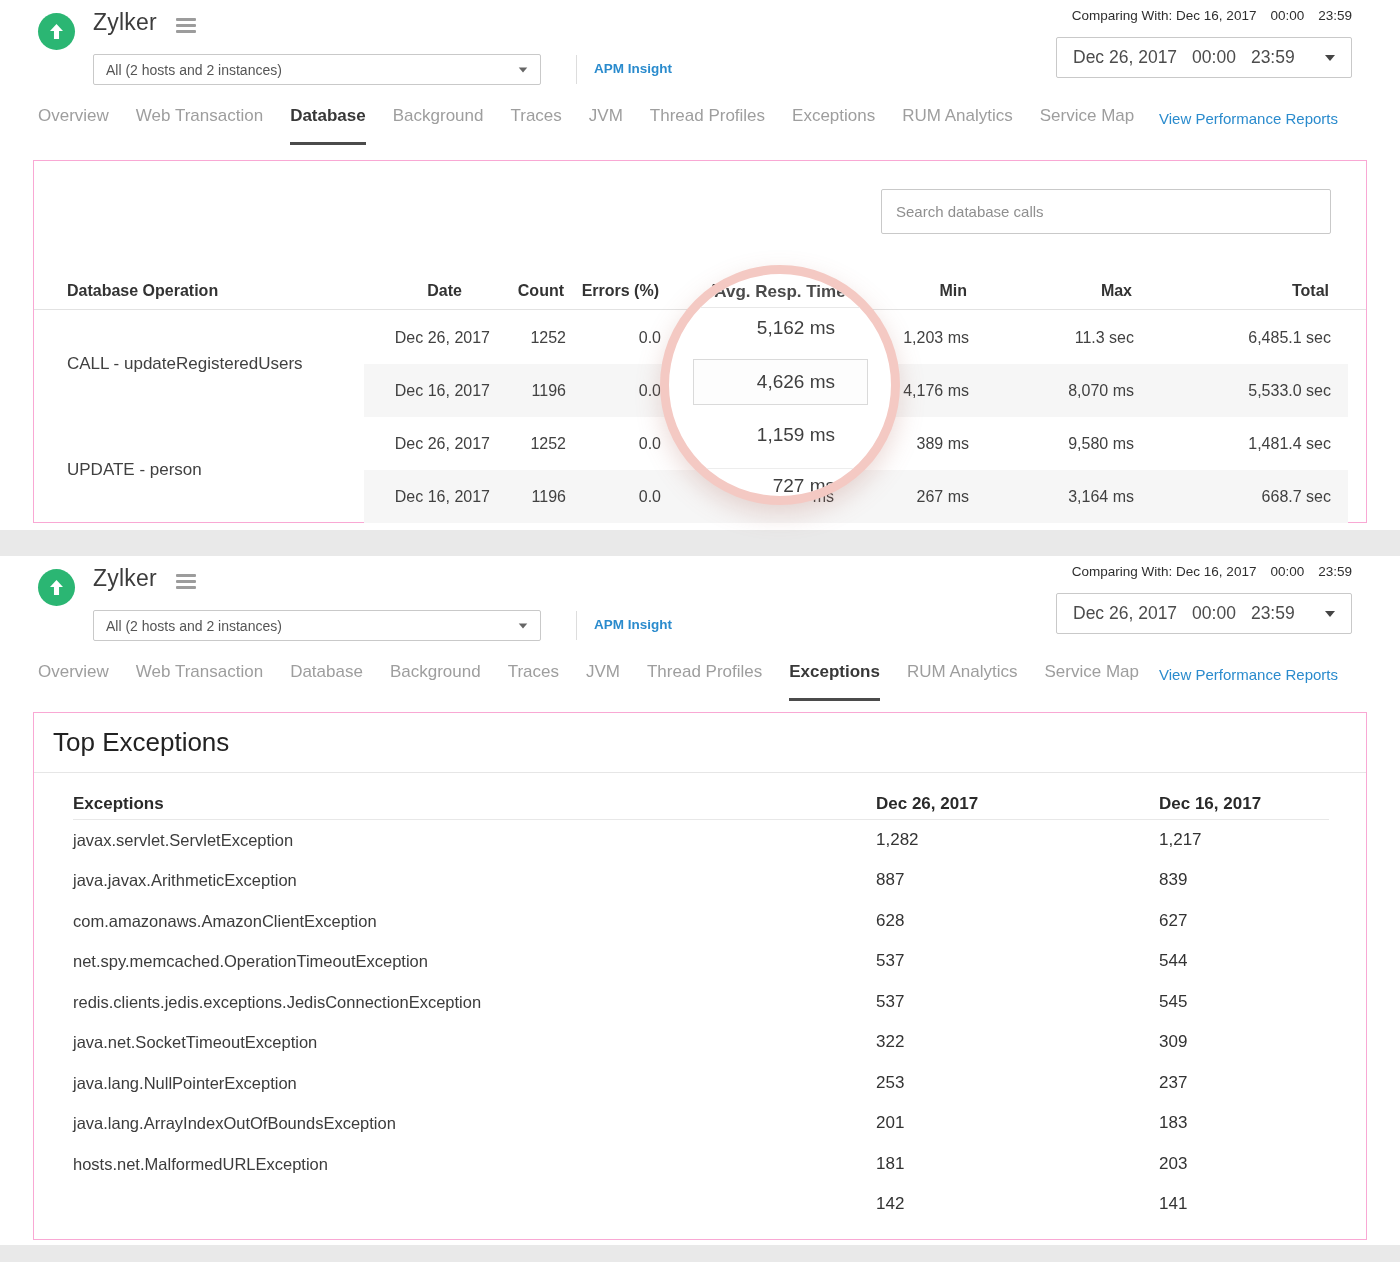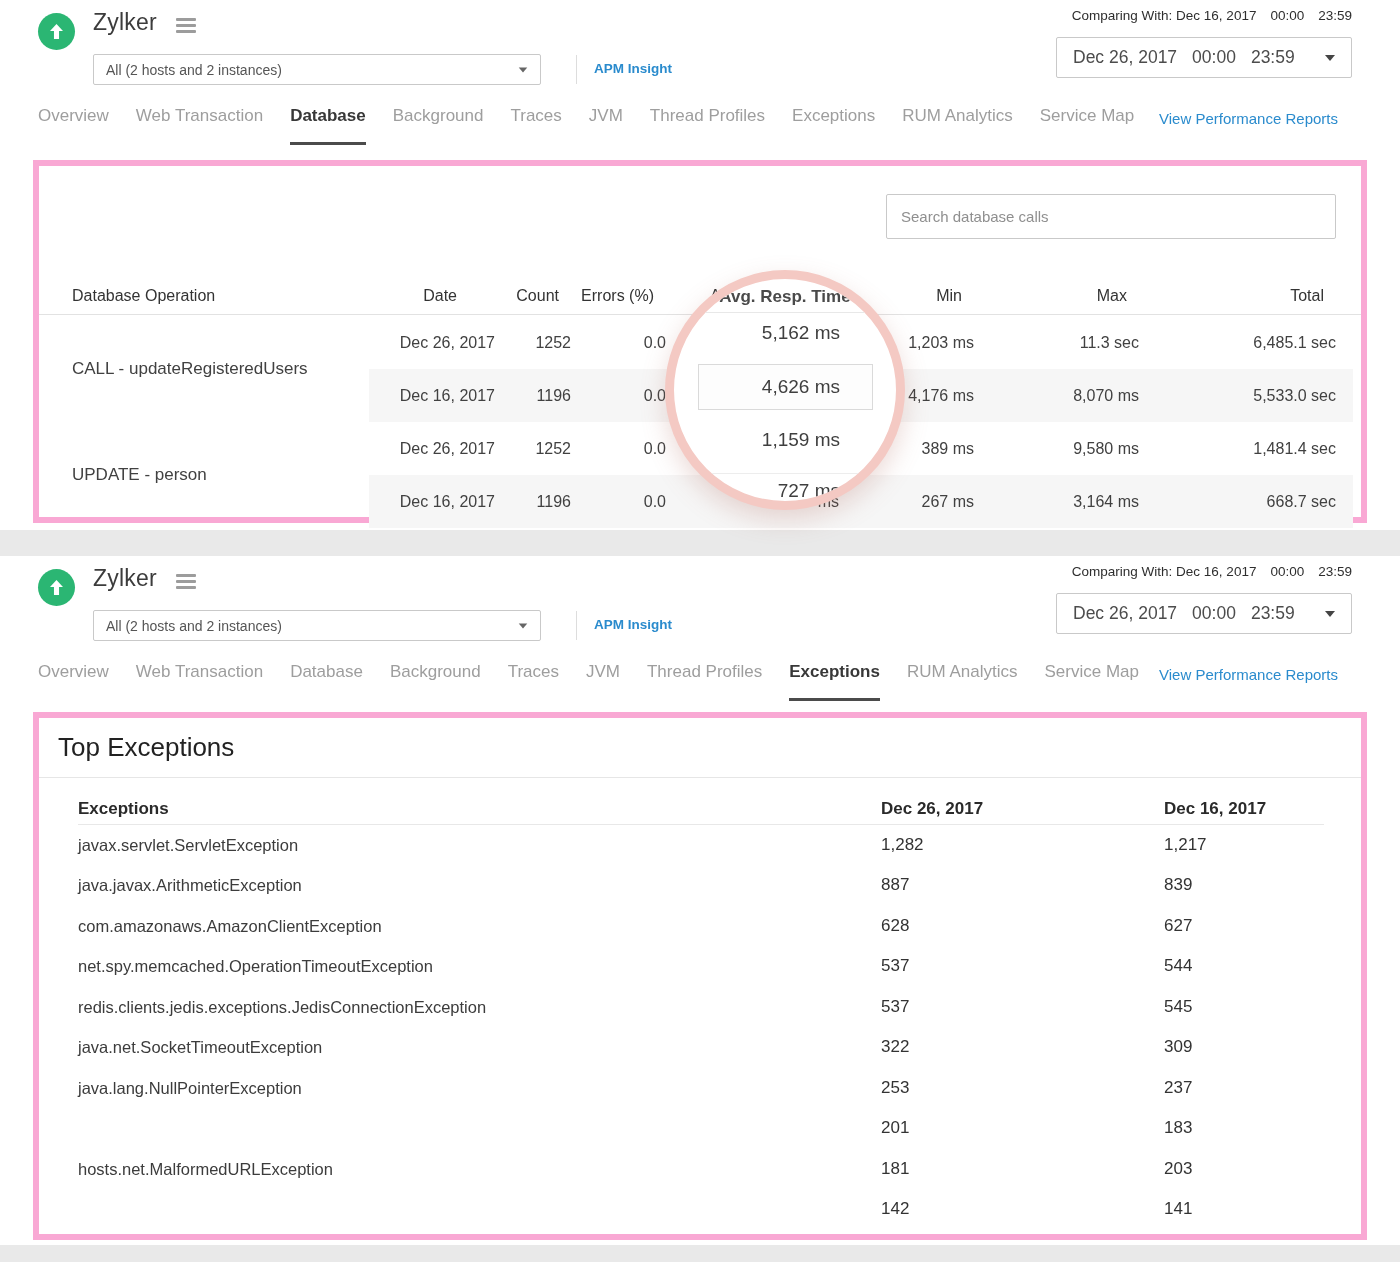--- a/index.html
+++ b/index.html
@@ -23,26 +23,26 @@
   .hostdrop{position:absolute;left:93px;top:54px;width:448px;height:31px;border:1px solid #c9c9c9;border-radius:2px;display:flex;align-items:center;padding:0 12px;font-size:14px;color:#555;cursor:pointer;background:#fff}
   .hostdrop .caret{margin-left:auto;border-top-color:#666;transform:scale(.85)}
   .vdiv{position:absolute;left:576px;top:55px;width:1px;height:29px;background:#ddd}
   .apm-link{position:absolute;left:594px;top:61px;font-size:13.5px;font-weight:700;color:#2a8bcd;cursor:pointer;text-decoration:none}
   .tabs{position:absolute;left:38px;top:106px;display:flex;gap:27px;font-size:17px;color:#9e9e9e}
   .tab{cursor:pointer;padding-bottom:16px;white-space:nowrap}
   .tab.active{color:#383838;font-weight:700;border-bottom:3px solid #4b4b4b}
   .reports-link{position:absolute;right:62px;top:110px;font-size:15px;color:#2a8bcd;cursor:pointer;text-decoration:none;white-space:nowrap}
 
   
-  .card{position:absolute;left:33px;width:1334px;background:#fff;border:6px solid #f9a8d4}
+  .card{position:absolute;left:33px;width:1334px;background:#fff;border:1px solid #f9a8d4}
   .card1{top:160px;height:363px}
   .search{position:absolute;left:847px;top:28px;width:450px;height:45px;border:1px solid #c9c9c9;border-radius:2px;padding:0 14px;font-size:15px;color:#444;font-family:inherit;outline:none}
   .search::placeholder{color:#8f8f8f}
 
-  .th-row{position:absolute;left:0;top:110px;width:100%;height:39px;border-bottom:1px solid #e2e2e2;font-size:16px;font-weight:400;color:#333;line-height:39px}
+  .th-row{position:absolute;left:0;top:110px;width:100%;height:39px;border-bottom:1px solid #e2e2e2;font-size:16px;font-weight:700;color:#333;line-height:39px}
   .th-row span{position:absolute;top:0;white-space:nowrap}
   .th-op{left:33px}
   .op-label{position:absolute;left:33px;font-size:17px;color:#414141;transform:translateY(-50%);cursor:pointer;white-space:nowrap}
   .db-row{position:absolute;left:330px;width:984px;height:53px;line-height:53px;font-size:16px;color:#414141;cursor:pointer}
   .db-row.stripe{background:#f6f6f6}
   .db-row span{position:absolute;top:0;white-space:nowrap}
   .c-date{right:858px}.c-count{right:782px}.c-err{right:687px}.c-avg{right:514px}.c-min{right:379px}.c-max{right:214px}.c-total{right:17px}
 
   
   .magnifier{position:absolute;left:626px;top:104px;width:240px;height:240px;border-radius:50%;border:9px solid #f4c9c3;background:#fff;overflow:hidden;z-index:5;box-shadow:0 10px 24px rgba(180,110,100,.25)}
@@ -261,20 +261,21 @@
         <span class="ex-c0">java.net.SocketTimeoutException</span>
         <span class="ex-c1">322</span>
         <span class="ex-c2">309</span>
       </div>
       <div class="ex-row" style="top:350px">
         <span class="ex-c0">java.lang.NullPointerException</span>
         <span class="ex-c1">253</span>
         <span class="ex-c2">237</span>
       </div>
       <div class="ex-row" style="top:390px">
+        <span class="ex-c0">java.lang.ArrayIndexOutOfBoundsException</span>
         <span class="ex-c1">201</span>
         <span class="ex-c2">183</span>
       </div>
       <div class="ex-row" style="top:431px">
         <span class="ex-c0">hosts.net.MalformedURLException</span>
         <span class="ex-c1">181</span>
         <span class="ex-c2">203</span>
       </div>
       <div class="ex-row" style="top:471px">
         <span class="ex-c1">142</span>

